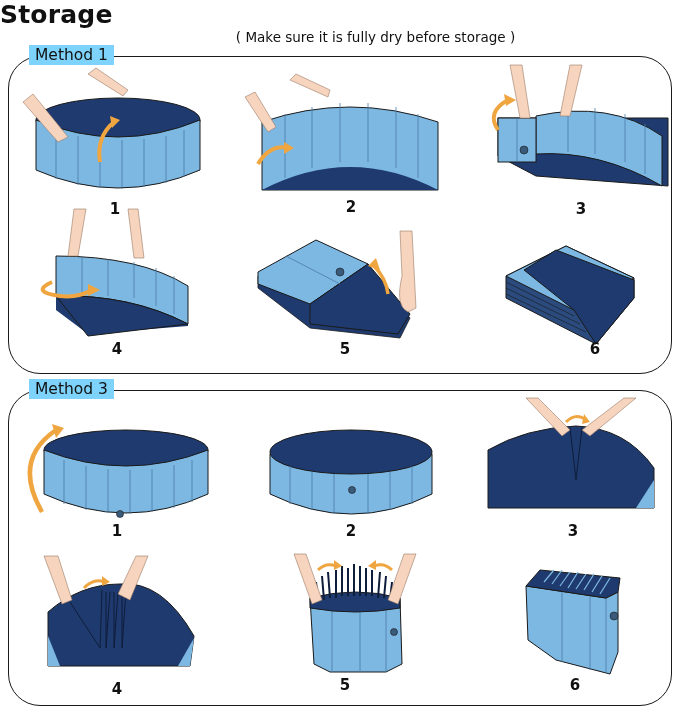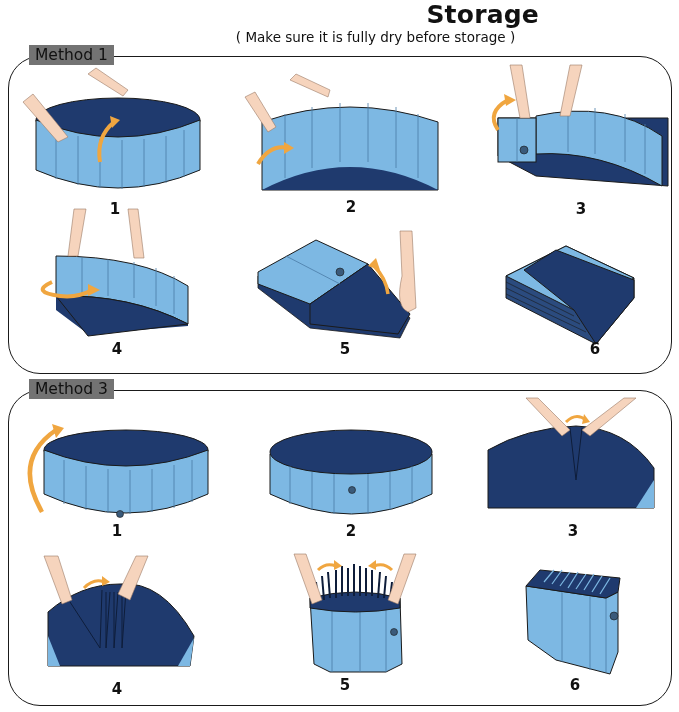--- a/index.html
+++ b/index.html
@@ -1,20 +1,20 @@
 <!DOCTYPE html>
 <html><head>
 <meta charset="utf-8">
 <style>
   html,body{margin:0;padding:0;background:#fff;}
   body{width:679px;height:712px;position:relative;overflow:hidden;font-family:"DejaVu Sans","Liberation Sans",sans-serif;color:#111;}
-  .title{position:absolute;left:0;width:539px;top:0;text-align:right;font-size:25px;font-weight:bold;letter-spacing:0.2px;}
+  .title{position:absolute;left:0;width:539px;top:0;text-align:left;font-size:25px;font-weight:bold;letter-spacing:0.2px;}
   .subtitle{position:absolute;left:0;width:679px;top:29px;text-align:center;font-size:13.5px;padding-left:36px;}
   .method-box{position:absolute;left:8px;width:662px;border:1.6px solid #1a1a1a;border-radius:32px;}
-  .method-label{position:absolute;left:20px;top:-12px;background:#737373;padding:0 6px;font-size:15.5px;line-height:20px;}
+  .method-label{position:absolute;left:20px;top:-12px;background:#7dd3fc;padding:0 6px;font-size:15.5px;line-height:20px;}
   .step{position:absolute;}
   .step svg{position:absolute;left:0;top:0;overflow:visible;}
   .num{position:absolute;font-size:15px;font-weight:bold;width:30px;text-align:center;}
 </style>
 </head>
 <body>
 
 <div class="title">Storage</div>
 <div class="subtitle">( Make sure it is fully dry before storage )</div>
 

